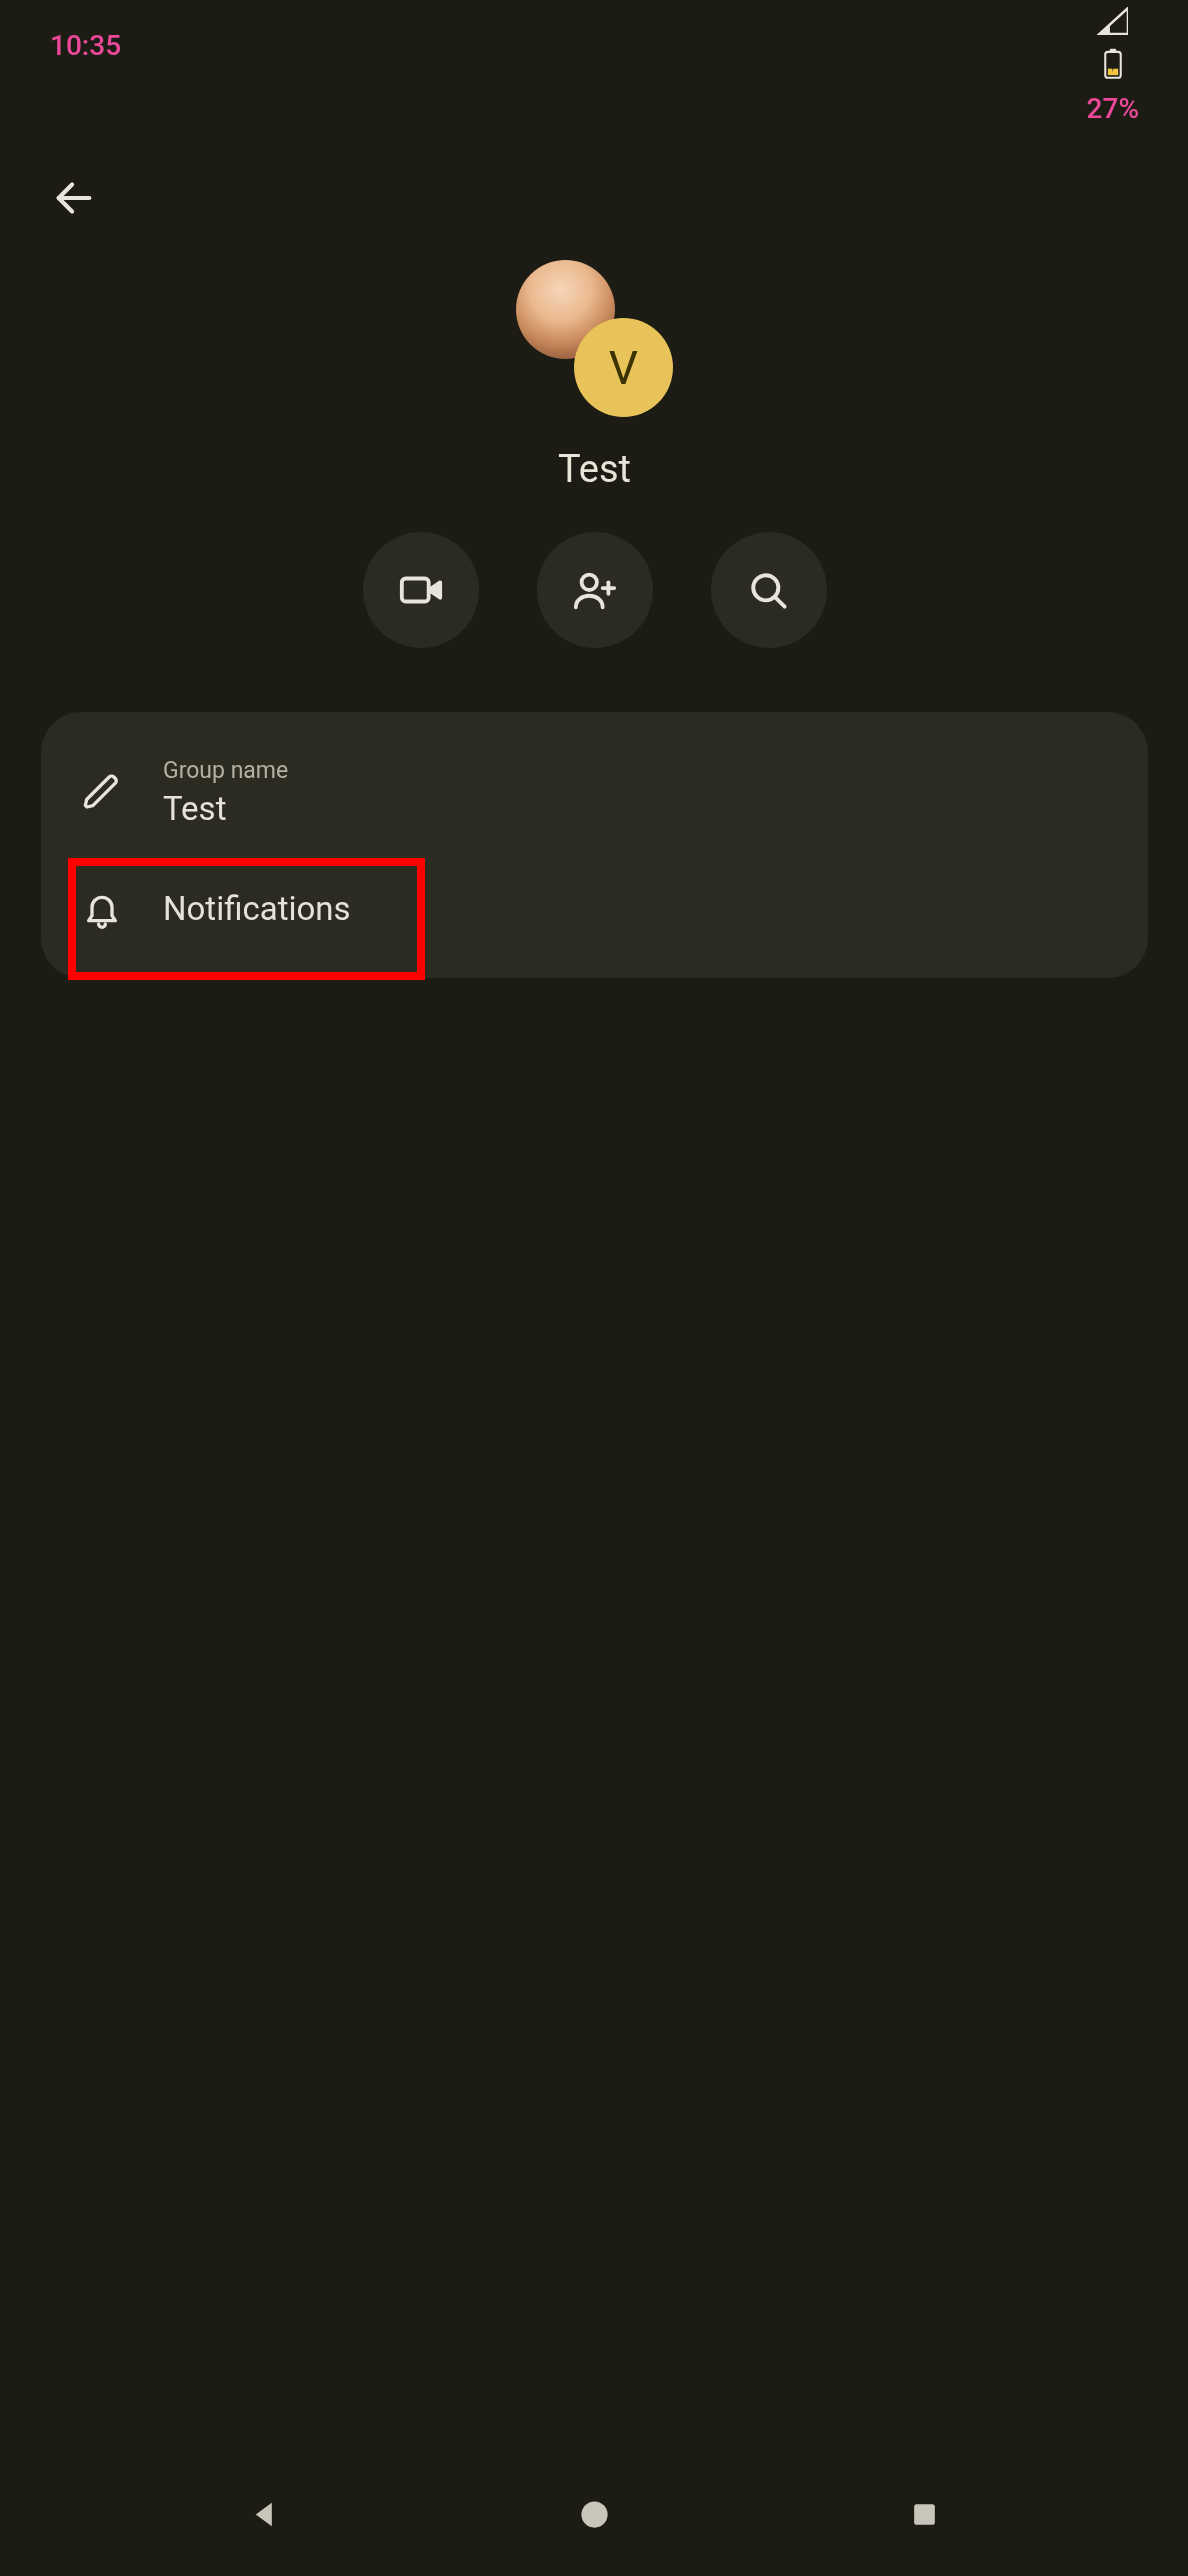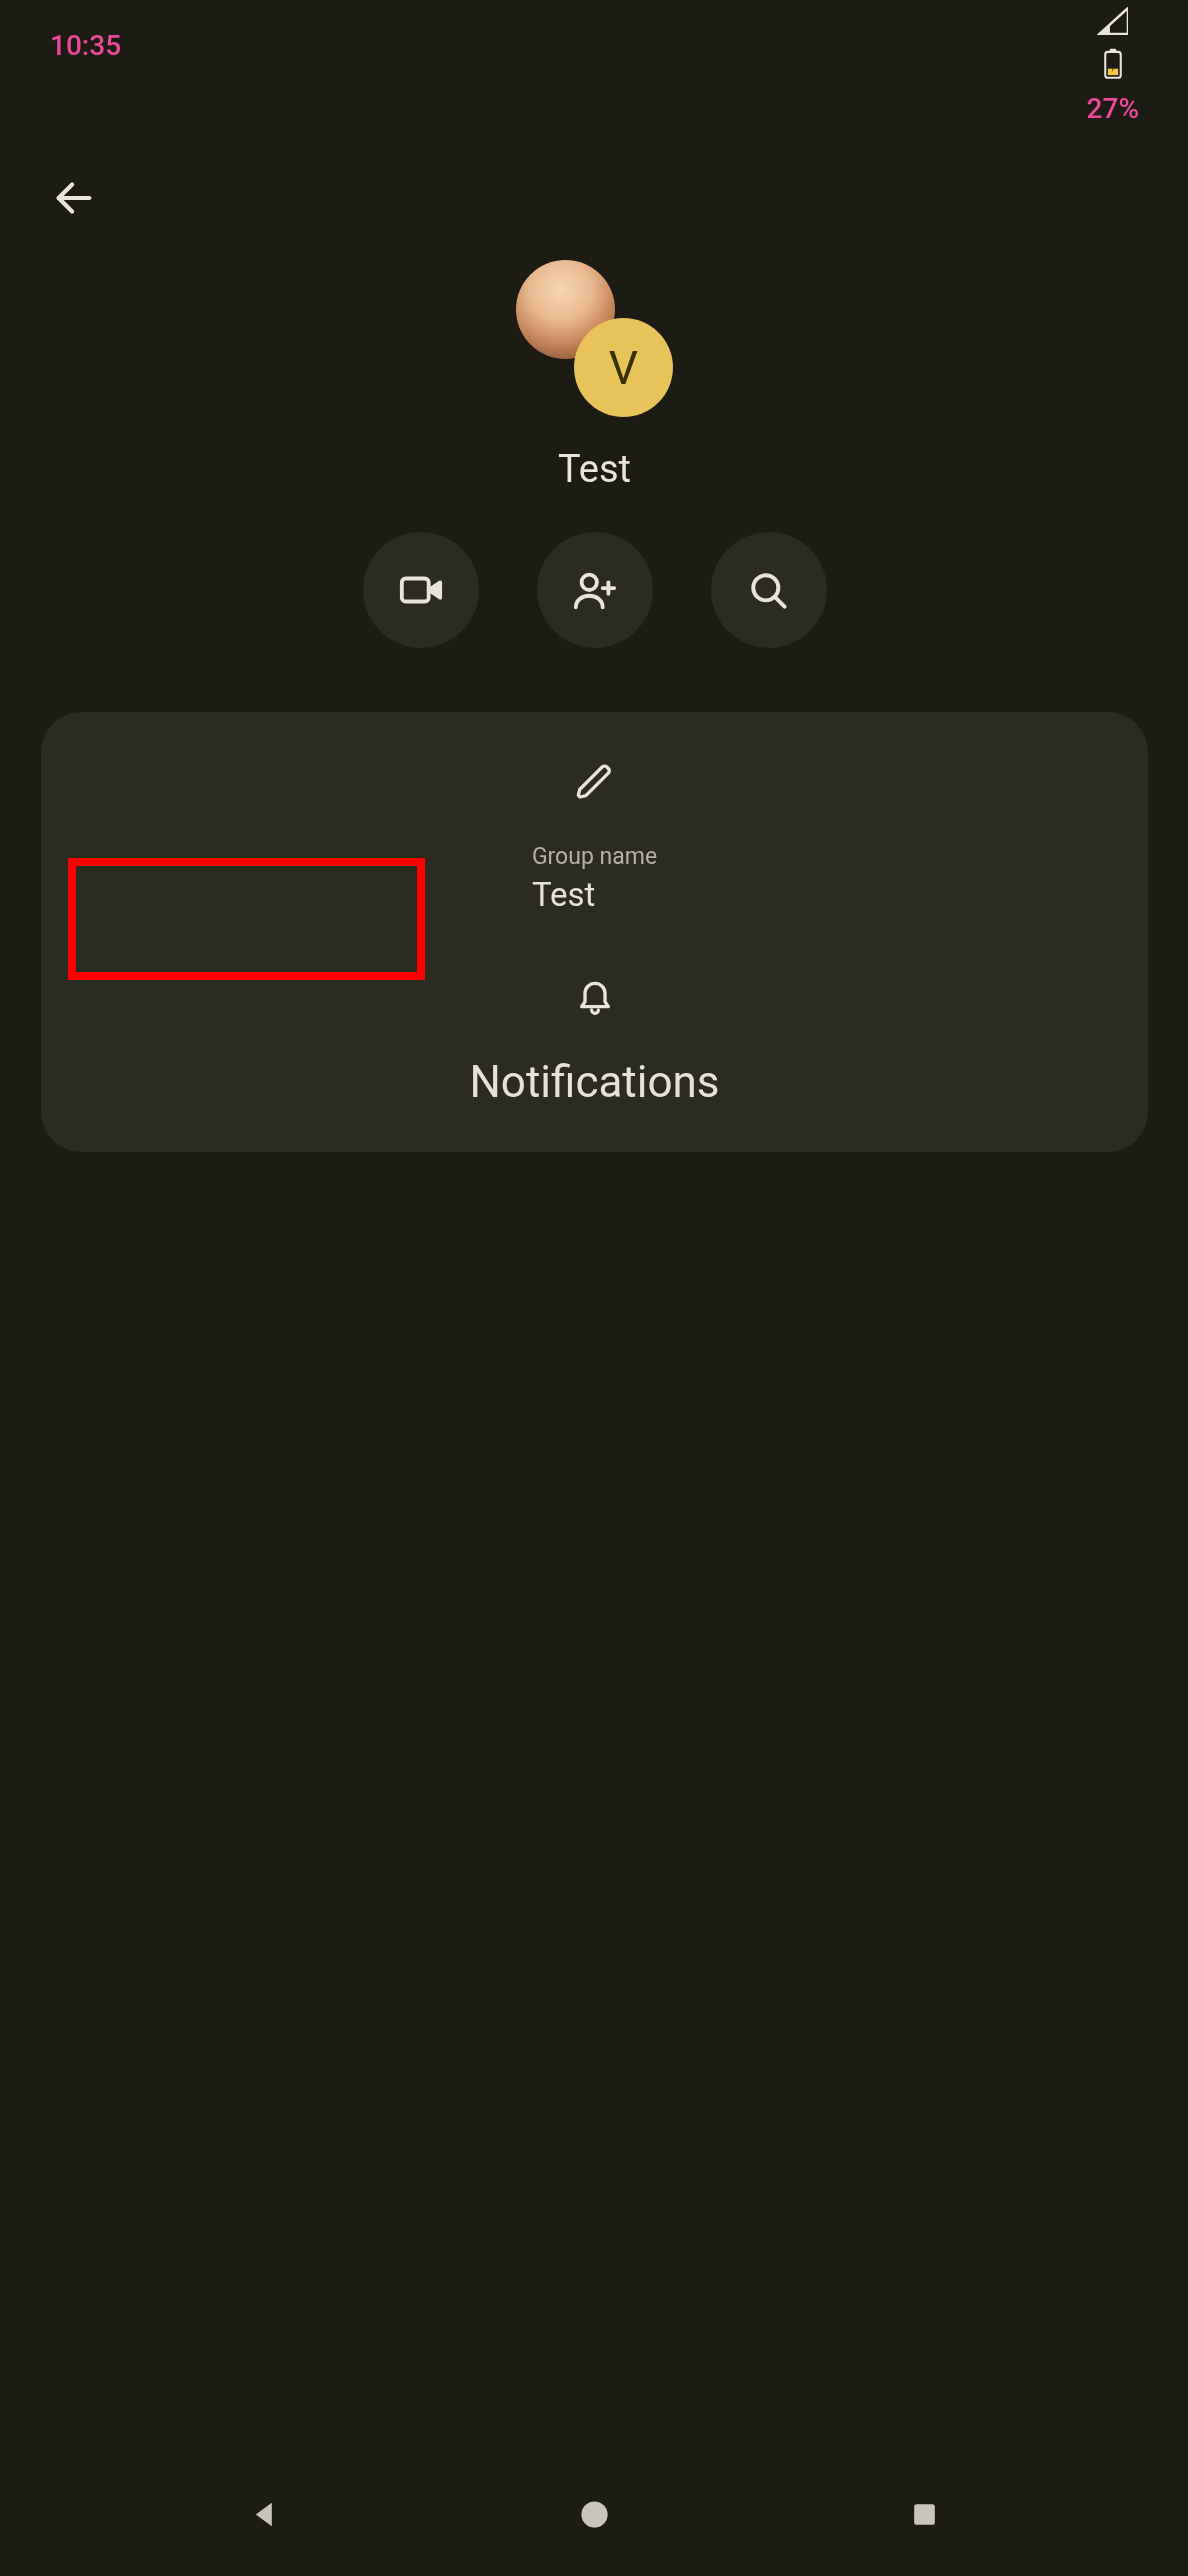--- a/index.html
+++ b/index.html
@@ -94,38 +94,37 @@
     left: 41px; right: 41px;
     background: #2b2b21;
     border-radius: 40px;
     padding: 16.5px 0;
   }
   .row {
     display: flex;
     align-items: center;
     padding: 28px 36px;
     gap: 36px;
-    flex-direction: column;
   }
   .row-icon {
     width: 50px; height: 50px;
     display: flex; align-items: center; justify-content: center;
     flex-shrink: 0;
   }
   .row-body { display: flex; flex-direction: column; gap: 5px; }
   .row-label-small {
     font-size: 23px;
     color: #b5b0a2;
   }
   .row-value {
     font-size: 33px;
     color: #e7e2d9;
   }
   .row-single {
-    font-size: 44px;
+    font-size: 33px;
     color: #e7e2d9;
   }
   .row-danger .row-single { color: #f3b5b5; }
   .row-danger svg { stroke: #f3b5b5; }
 
   .highlight-box {
     position: absolute;
     border: 8.3px solid #ff0000;
     pointer-events: none;
     z-index: 50;

